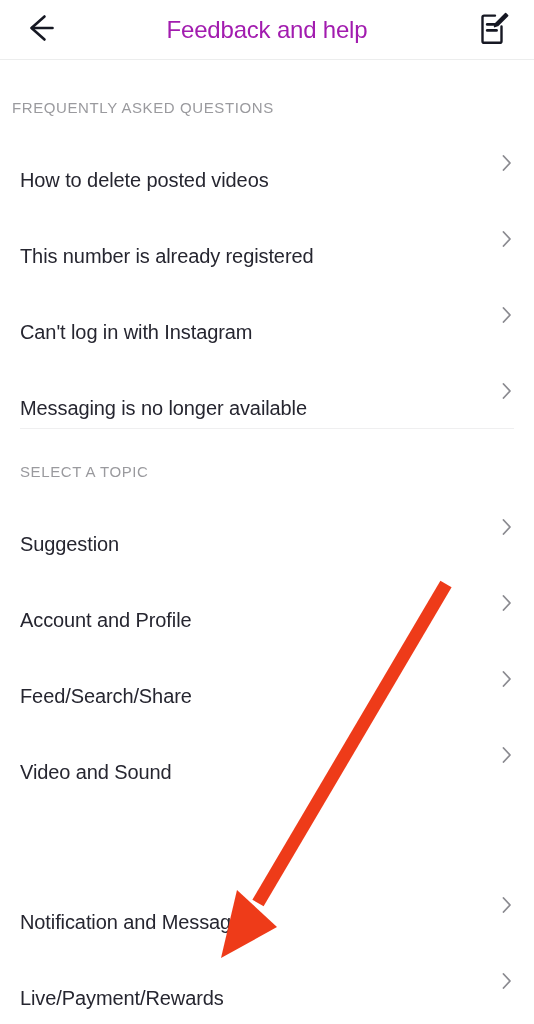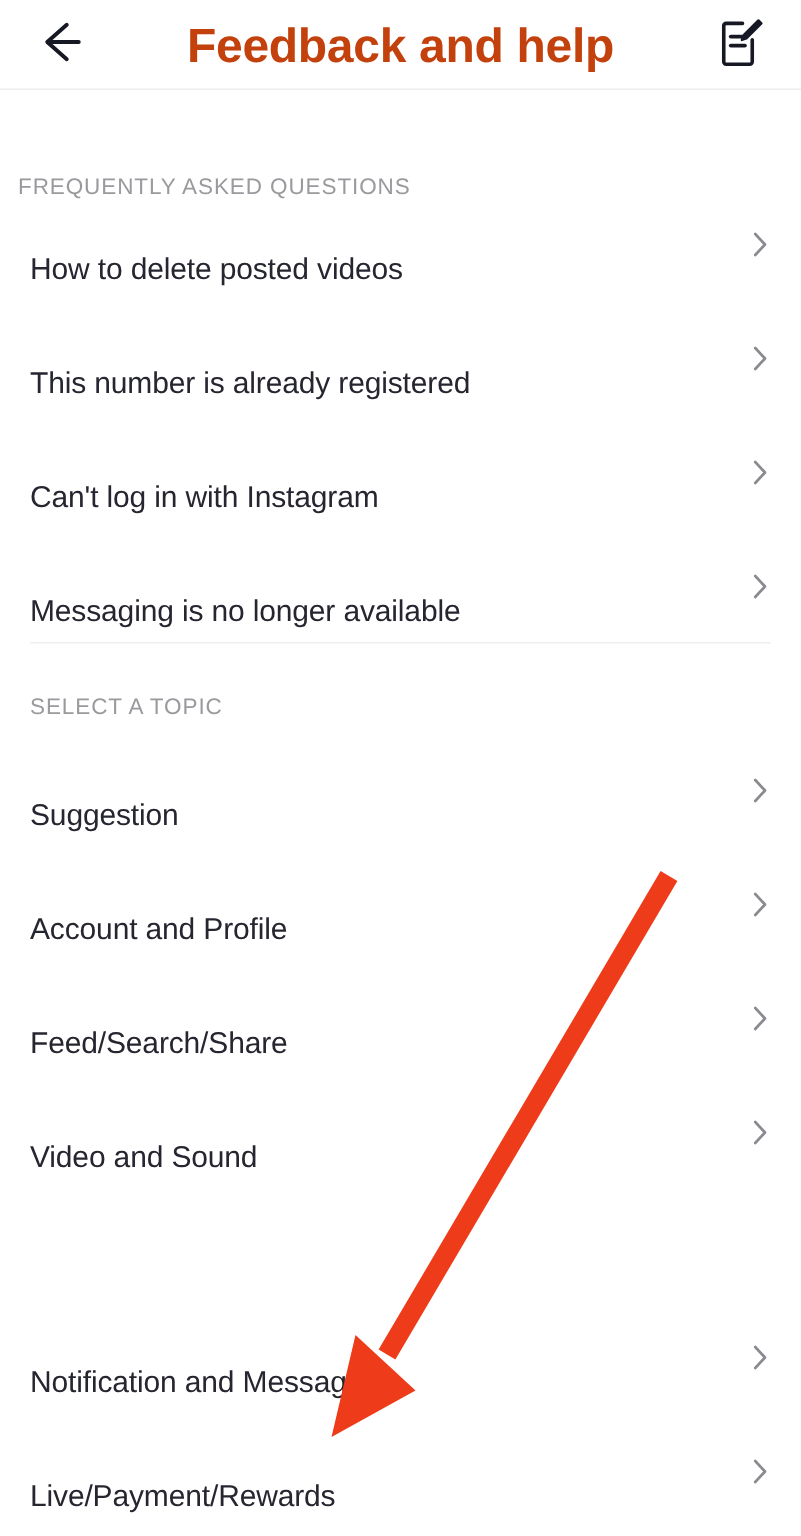--- a/index.html
+++ b/index.html
@@ -29,23 +29,23 @@
     height: 60px;
     width: 534px;
     box-sizing: border-box;
     display: flex;
     align-items: center;
     justify-content: center;
     background: #ffffff;
     border-bottom: 1px solid #eceded;
   }
   .header-title {
-    font-size: 32px;
-    font-weight: bold;
-    color: #c2410c;
+    font-size: 24px;
+    font-weight: normal;
+    color: #a21caf;
     letter-spacing: -0.2px;
     line-height: 30px;
   }
   .header-btn {
     position: absolute;
     top: 0;
     height: 60px;
     display: flex;
     align-items: center;
     justify-content: center;
@@ -55,21 +55,21 @@
   .header-btn.edit  { right: 10px; width: 60px; }
 
   
   .section-label {
     font-size: 15px;
     color: #9a9a9e;
     letter-spacing: 0.6px;
     padding: 0 20px;
     line-height: 18px;
   }
-  .section-faq   { position: absolute; top: 116px;  left: 0; padding-left: 12px; }
+  .section-faq   { position: absolute; top: 99px;  left: 0; padding-left: 12px; }
   .section-topic { position: absolute; top: 463px; left: 0; }
 
   
   .row {
     position: absolute;
     left: 0;
     width: 534px;
     height: 40px;
     box-sizing: border-box;
     padding: 0 20px;

